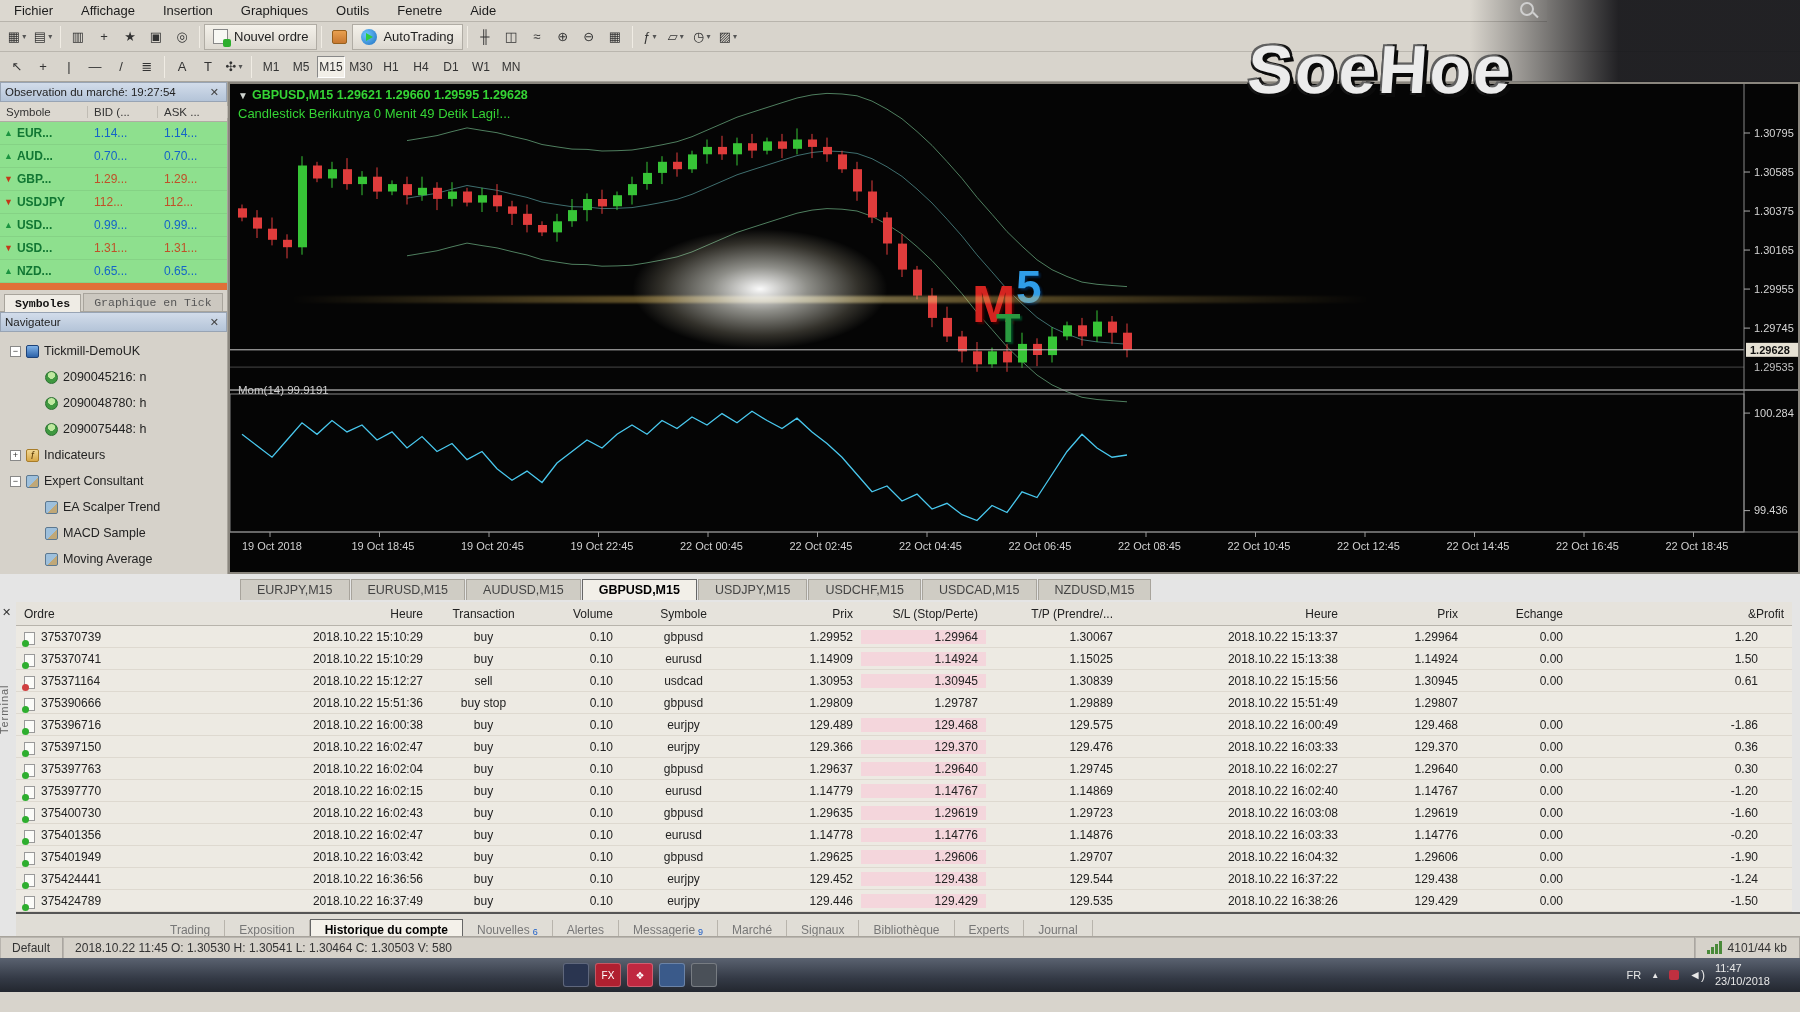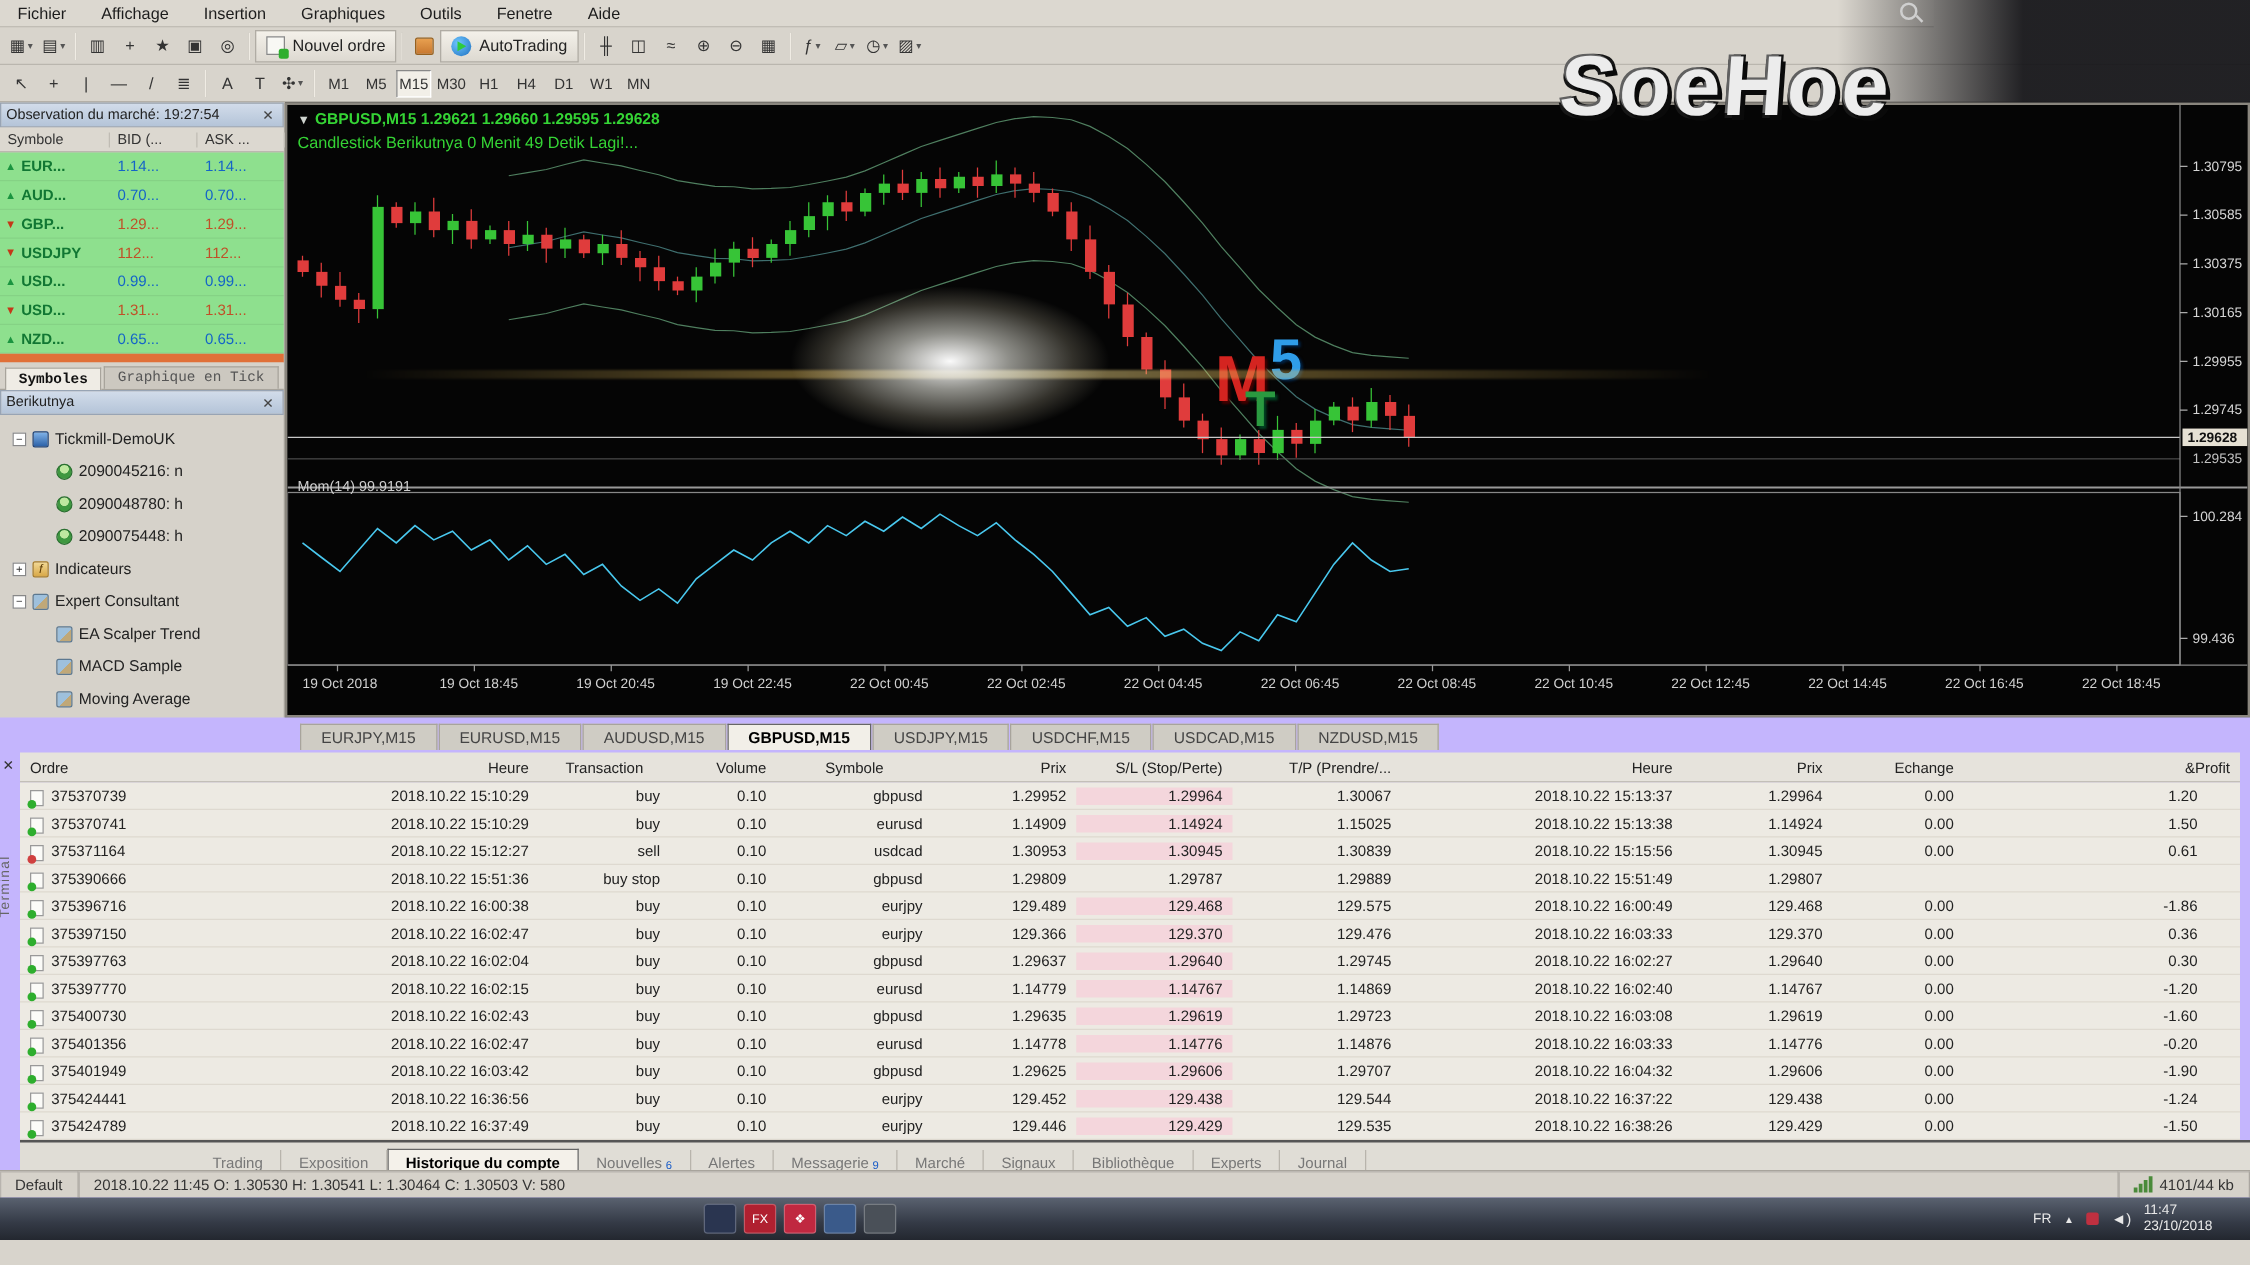--- a/index.html
+++ b/index.html
@@ -84,37 +84,37 @@
     letter-spacing:2px; color:#ececec; transform:skewX(-4deg);
     text-shadow:4px 4px 0 #0a0a0a, -2px -2px 0 #606060, 2px -2px 0 #161616, -2px 2px 0 #161616; }
   #topright-dark { position:absolute; left:1470px; top:0; width:330px; height:82px; z-index:55; pointer-events:none;
     background:linear-gradient(90deg, rgba(18,18,22,0), rgba(18,18,22,0.92) 45%); }
   #magnifier { position:absolute; left:1520px; top:2px; z-index:56; width:14px; height:14px; border:2px solid #cfcfcf;
     border-radius:50%; }
   #magnifier::after { content:""; position:absolute; left:10px; top:10px; width:7px; height:2px; background:#cfcfcf;
     transform:rotate(45deg); }
 
   
-  #bottom { position:absolute; left:0; top:574px; width:1800px; height:418px; background:#c4b5fd; }
+  #bottom { position:absolute; left:0; top:574px; width:1800px; height:418px; background:#e5e5e5; }
   #charttabs { position:absolute; left:240px; top:2px; display:flex; align-items:flex-end; height:24px; }
   .ctab { font-size:12.5px; color:#444; padding:3px 16px; border:1px solid #a8a49c; border-bottom:none;
     background:#cfccc4; margin-right:1px; }
   .ctab.active { background:#f2efe8; color:#000; font-weight:bold; border-color:#666; }
   #tablehead { position:absolute; left:16px; top:28px; right:8px; height:24px; display:grid; align-items:center;
     grid-template-columns:190px 225px 105px 85px 125px 115px 125px 135px 225px 120px 105px 1fr;
     font-size:12px; color:#222; background:#e6e3dc; border-bottom:1px solid #b8b4ac; }
   #tablehead .h { padding:0 8px; }
   #tablehead .num { text-align:right; }
   #tablehead .ctr { text-align:center; }
   #tclose { position:absolute; left:2px; top:32px; font-size:11px; color:#333; }
   #trows { position:absolute; left:16px; top:52px; right:8px; height:286px; background:#edeae3; }
   .trow2 { display:grid; grid-template-columns:190px 225px 105px 85px 125px 115px 125px 135px 225px 120px 105px 1fr;
     height:22px; align-items:center; font-size:12px; color:#222; border-bottom:1px solid #ded9d0; }
   .trow2 .c { padding:0 8px; white-space:nowrap; }
-  .num { text-align:right; } .ctr { text-align:right; }
+  .num { text-align:right; } .ctr { text-align:center; }
   .slpink { background:#f4d6dc; }
   .docicon { display:inline-block; width:11px; height:13px; background:#fbfbf8; border:1px solid #999;
     margin-right:6px; position:relative; top:2px; }
   .docicon i { position:absolute; left:-3px; bottom:-3px; width:7px; height:7px; border-radius:50%; }
   .ordcell { display:flex; align-items:center; padding:0 8px; }
   #terminal-side { position:absolute; left:-2px; top:160px; transform:rotate(-90deg); transform-origin:left top;
     font-size:11px; color:#666; letter-spacing:1px; }
   #termtabs { position:absolute; left:16px; top:338px; right:0; height:28px; display:flex; align-items:flex-end;
     border-top:2px solid #555; background:#e0ddd6; padding-left:140px; }
   .ttab { font-size:12px; color:#777; padding:3px 14px; border-right:1px solid #b8b4ac; display:flex; gap:3px; align-items:flex-end; }
@@ -275,21 +275,21 @@
           <div class="mwnum up-t">0.65...</div>
           <div class="mwnum up-t">0.65...</div>
         </div>
       </div>
     <div id="mw-orange"></div>
     <div class="minitabs" id="mw-tabs">
         <div class="minitab active">Symboles</div>
         <div class="minitab">Graphique en Tick</div>
       </div>
     <div class="paneltitle">
-      <span>Berikutnya</span>
+      <span>Navigateur</span>
       <span class="closex">✕</span>
     </div>
     <div id="nav-tree">
         <div class="trow" style="padding-left: 4px;">
           <span class="expander">−</span>
           <span class="tico ico-server"></span>
           <span>Tickmill-DemoUK</span>
         </div>
         <div class="trow" style="padding-left: 34px;">
           <span style="width: 0px;"></span>

